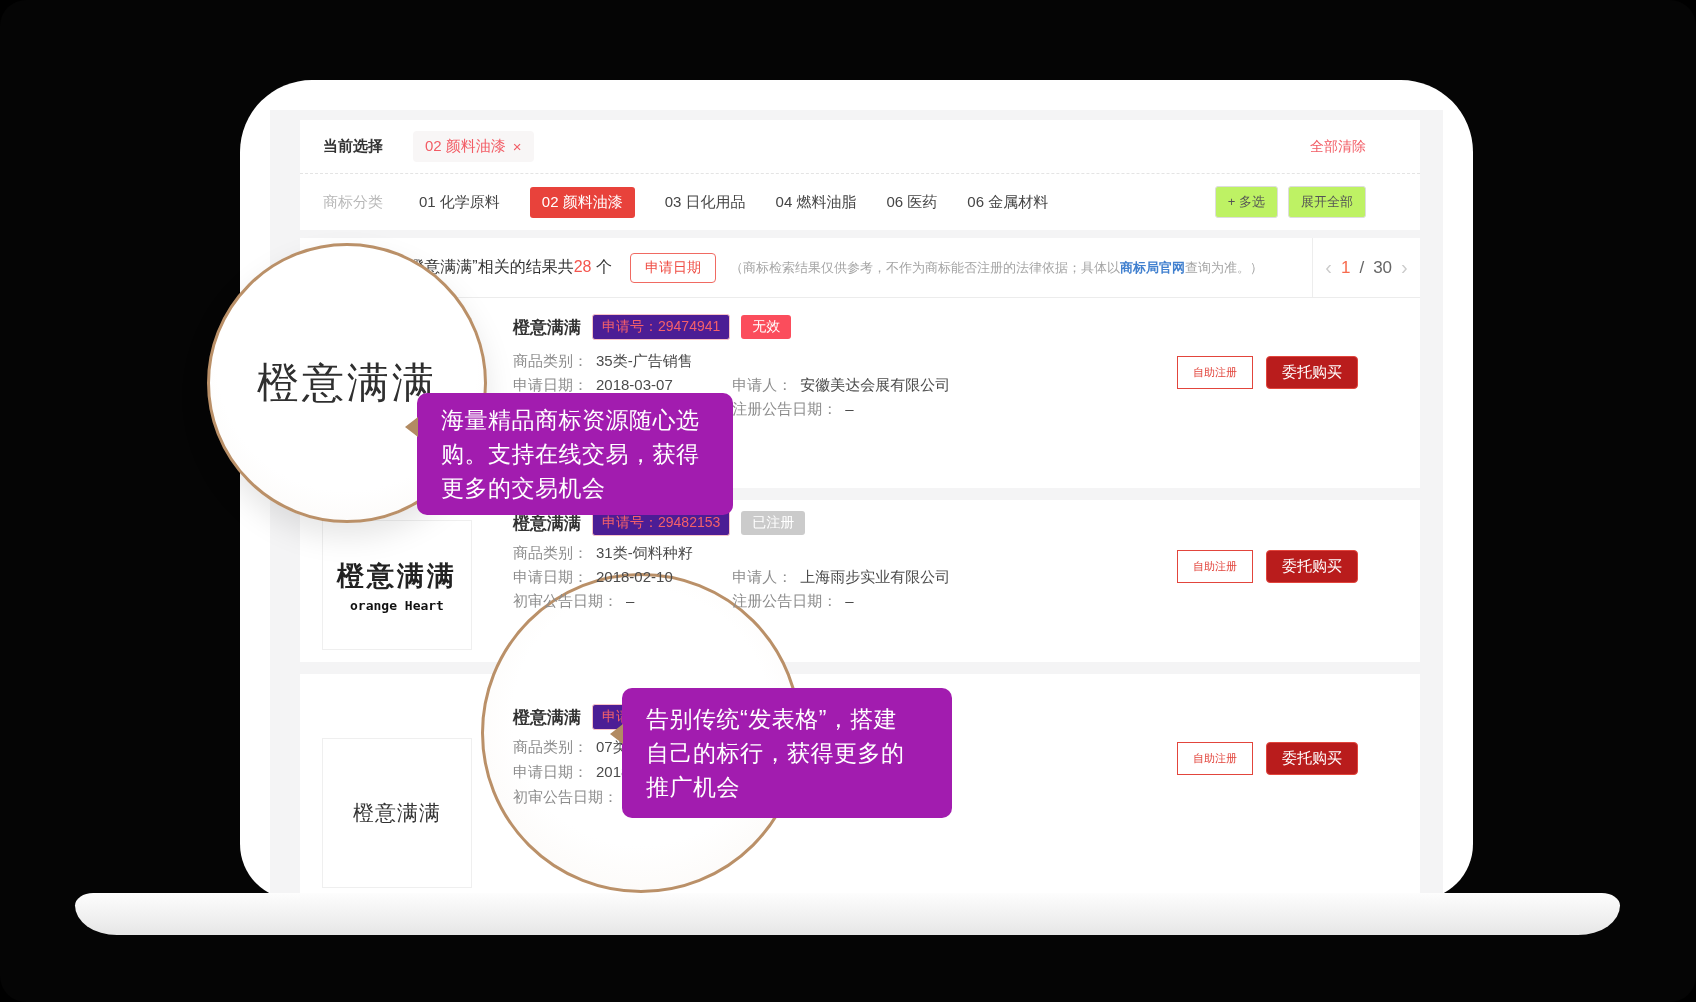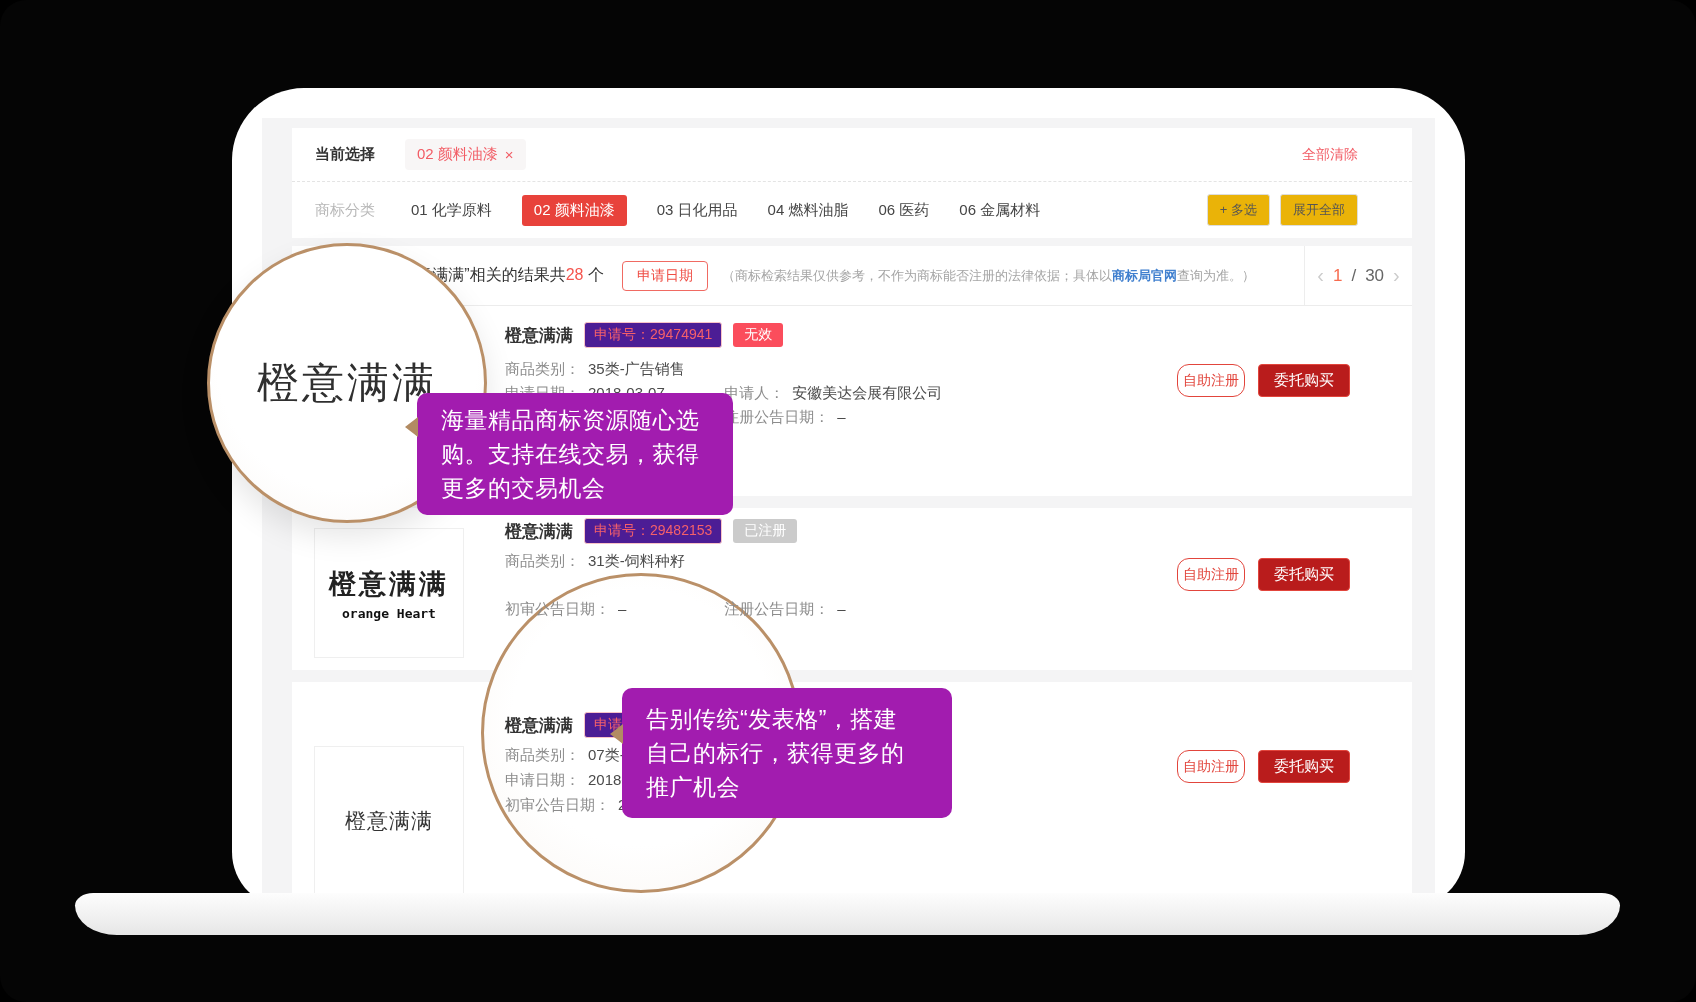--- a/index.html
+++ b/index.html
@@ -1,21 +1,21 @@
 <!DOCTYPE html>
 <html><head>
 <meta charset="utf-8">
 <style>
   html,body{margin:0;padding:0;background:#000;}
   *{box-sizing:border-box;font-family:"Liberation Sans","DejaVu Sans",sans-serif;}
   .stage{position:relative;width:1696px;height:1002px;background:#050505;border-radius:26px;overflow:hidden;}
 
   
-  .device{position:absolute;left:232px;top:80px;width:1233px;height:820px;background:#fff;
-          border-radius:72px 72px 56px 56px;overflow:hidden;margin-top:8px;}
+  .device{position:absolute;left:240px;top:80px;width:1233px;height:820px;background:#fff;
+          border-radius:72px 72px 56px 56px;overflow:hidden;}
   .device-inner{position:absolute;left:30px;top:30px;width:1173px;height:790px;background:#f4f4f5;}
   .base-bar{position:absolute;left:75px;top:893px;width:1545px;height:42px;
             background:linear-gradient(180deg,#fdfdfd 0%,#f1f1f1 55%,#e6e6e6 100%);
             border-radius:26px 26px 60px 60px / 18px 18px 42px 42px;}
 
   .block{position:absolute;left:30px;width:1120px;background:#fff;}
 
   
   .filter-panel{top:10px;height:110px;}
   .frow{display:flex;align-items:center;padding:0 54px 0 23px;}
@@ -24,21 +24,21 @@
   .flabel{font-size:15px;color:#333;font-weight:bold;}
   .chip{margin-left:30px;background:#f8f6f6;border-radius:4px;padding:6px 12px;
         font-size:15px;color:#f25c65;display:flex;align-items:center;gap:7px;cursor:pointer;}
   .chip-x{font-size:15px;color:#f25c65;}
   .clear-all{margin-left:auto;font-size:14px;color:#f25c65;cursor:pointer;}
   .cat-label{font-size:15px;color:#b8b8b8;}
   .cats{display:flex;align-items:center;gap:30px;margin-left:36px;}
   .cat-item{font-size:15px;color:#454545;cursor:pointer;white-space:nowrap;}
   .cat-item.sel{background:#e8423b;color:#fff;padding:6px 12px;border-radius:3px;}
   .fbtns{margin-left:auto;display:flex;gap:10px;}
-  .btn-ghost{border:1px solid #ddd;background:#eab308;color:#555;font-size:13px;
+  .btn-ghost{border:1px solid #ddd;background:#bef264;color:#555;font-size:13px;
              padding:6px 12px;border-radius:3px;cursor:pointer;white-space:nowrap;}
 
   
   .results-header{top:128px;height:60px;display:flex;align-items:center;padding:0 120px 0 23px;
                   border-bottom:1px solid #ececec;position:absolute;z-index:10;}
   .summary{font-size:16px;color:#333;white-space:nowrap;}
   .count{color:#f5554e;}
   .export-btn{margin-left:18px;border:1px solid #f06a62;color:#ef4d44;background:#fff;
               font-size:14px;padding:5px 14px;border-radius:4px;cursor:pointer;white-space:nowrap;}
   .disclaimer{margin-left:14px;font-size:13px;color:#a5a5a5;white-space:nowrap;overflow:hidden;}
@@ -80,22 +80,22 @@
   .val{color:#4b4b4b;margin-left:8px;}
   .pair{display:inline-block;}
   .w215{width:215px;}
   .row1 .l1{top:54px;}  .row1 .l2{top:78px;}  .row1 .l3{top:102px;}
   .row2 .l1{top:44px;}  .row2 .l2{top:68px;}  .row2 .l3{top:92px;}
   .row3 .l1{top:64px;}  .row3 .l2{top:89px;}  .row3 .l3{top:114px;}
   .row-btns{position:absolute;right:62px;display:flex;gap:13px;z-index:25;}
   .row1 .row-btns{top:58px;}
   .row2 .row-btns{top:50px;}
   .row3 .row-btns{top:68px;}
-  .btn-outline{border:1px solid #e2453c;color:#e2453c;background:#fff;font-size:14px;
-               padding:6px 5px;border-radius:12px;cursor:pointer;white-space:nowrap;}
+  .btn-outline{border:1px solid #e2453c;color:#e2453c;background:#fff;font-size:11px;
+               padding:6px 15px;border-radius:0;cursor:pointer;white-space:nowrap;}
   .btn-solid{border:1px solid #e2453c;color:#fff;background:#b91c1c;font-size:15px;
              padding:6px 15px;border-radius:4px;cursor:pointer;white-space:nowrap;}
 
   
   .magcircle{position:absolute;border-radius:50%;border:3px solid #ba9068;}
   .circle1{left:207px;top:243px;width:280px;height:280px;z-index:40;
            background:radial-gradient(circle at 50% 42%,#ffffff 62%,#f8f5f2 100%);
            box-shadow:0 14px 30px rgba(0,0,0,0.10);
            display:flex;align-items:center;justify-content:center;}
   .circle1-text{font-size:42px;color:#2f2f2f;font-weight:500;letter-spacing:3px;}
@@ -186,20 +186,24 @@
           <div class="tm-kai">橙意满满</div>
           <div class="tm-sub">orange Heart</div>
         </div>
         <div class="rc">
           <div class="title-line">
             <span class="tm-name">橙意满满</span>
             <span class="appno-tag"><span>申请号：</span><span>29482153</span></span>
             <span class="badge badge-registered">已注册</span>
           </div>
           <div class="fline l1"><span class="lbl">商品类别：</span><span class="val">31类-饲料种籽</span></div>
+          <div class="fline l2">
+            <span class="pair w215"><span class="lbl">申请日期：</span><span class="val">2018-02-10</span></span>
+            <span class="pair"><span class="lbl">申请人：</span><span class="val">上海雨步实业有限公司</span></span>
+          </div>
           <div class="fline l3">
             <span class="pair w215"><span class="lbl">初审公告日期：</span><span class="val">–</span></span>
             <span class="pair"><span class="lbl">注册公告日期：</span><span class="val">–</span></span>
           </div>
         </div>
         <div class="row-btns">
           <button class="btn-outline">自助注册</button>
           <button class="btn-solid">委托购买</button>
         </div>
       </div>

